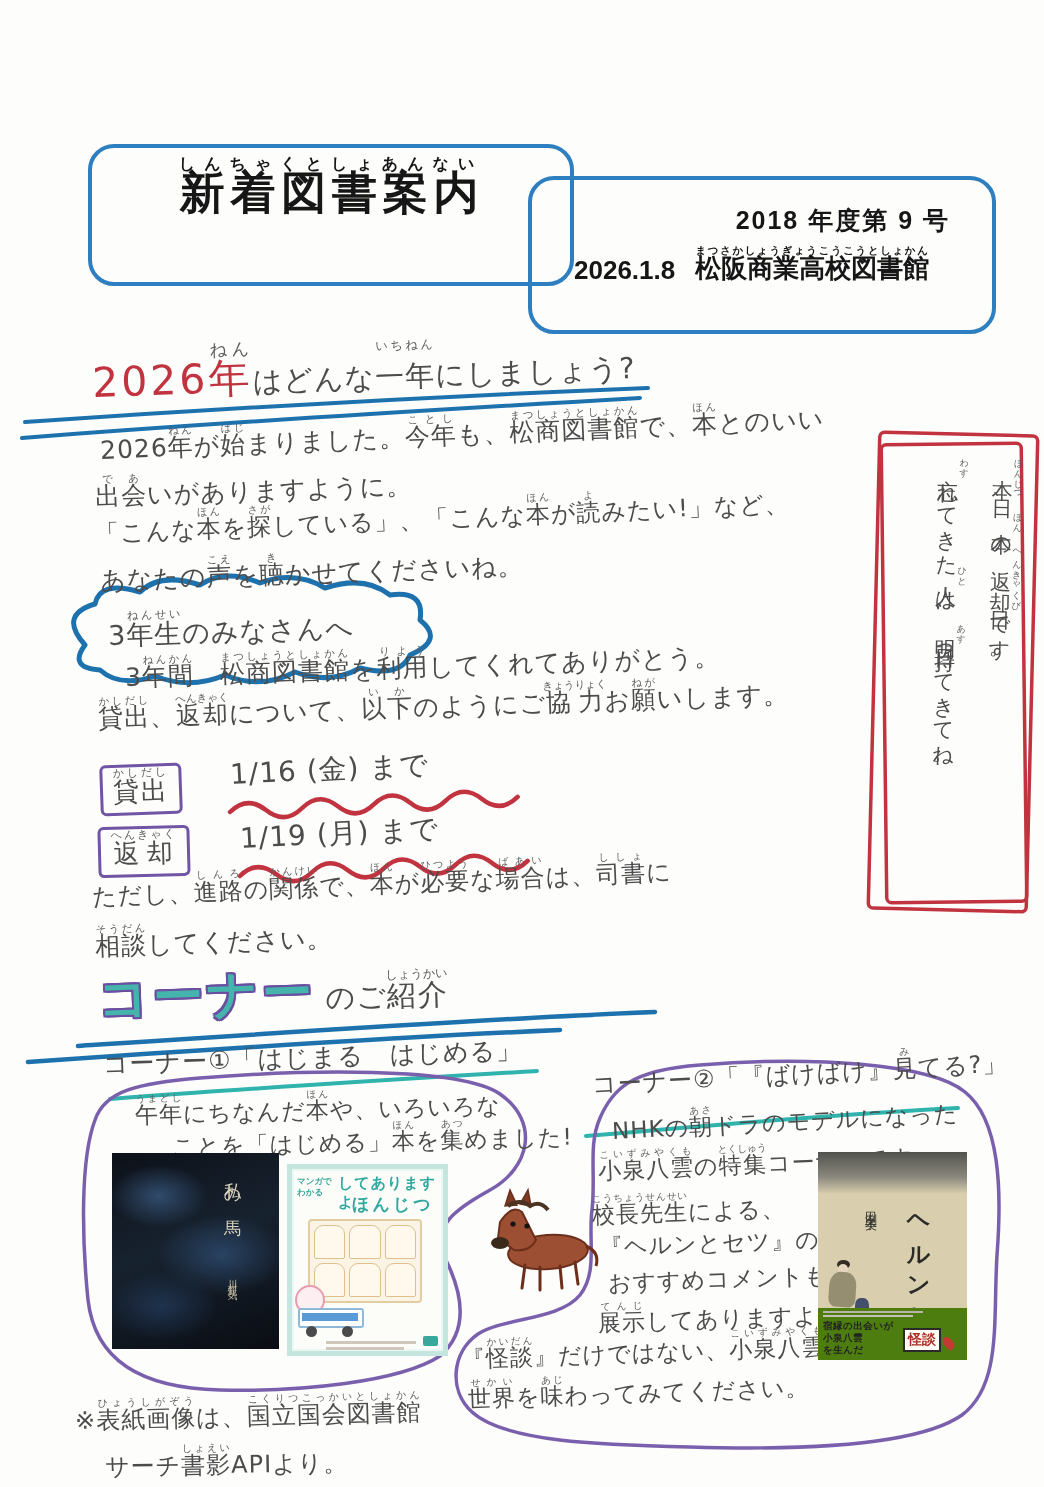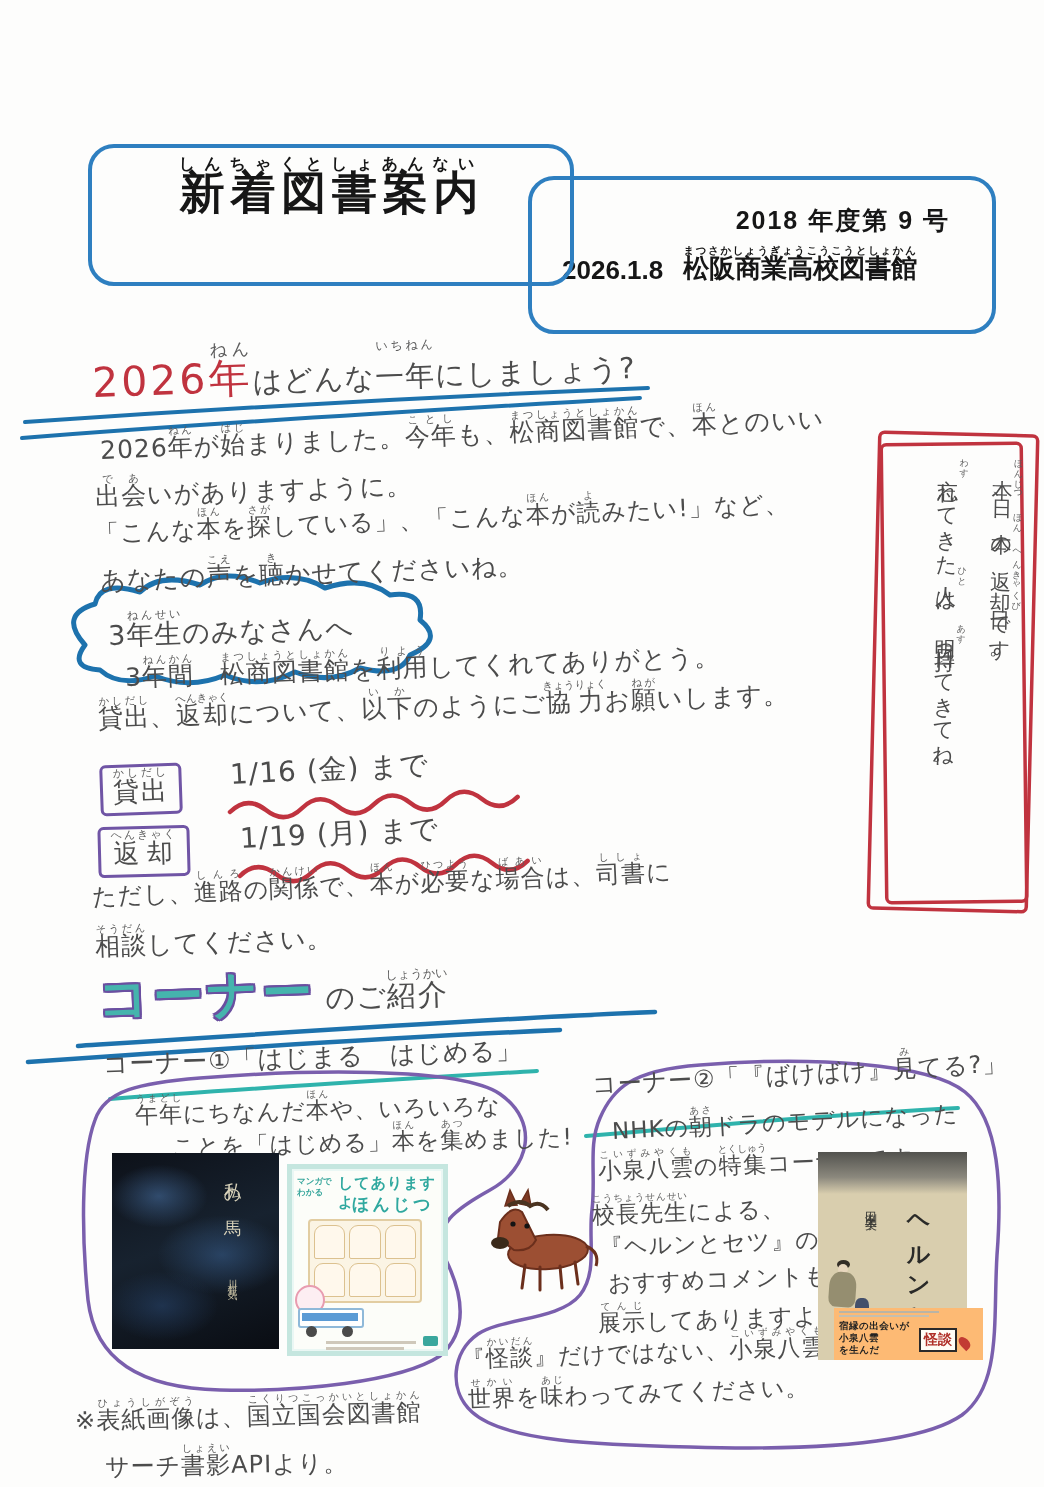--- a/index.html
+++ b/index.html
@@ -8,21 +8,21 @@
   
   .frame{position:absolute;border:4px solid #2e7fc0;border-radius:26px;background:transparent;}
   #mast-left{left:88px;top:144px;width:478px;height:134px;z-index:3;text-align:center;}
   #mast-left .t{margin-top:8px;font-family:"Liberation Sans",sans-serif;font-weight:700;
                 font-size:45px;letter-spacing:4px;color:#161616;}
   #mast-left rt{font-size:16px;letter-spacing:9px;font-weight:700;color:#161616;}
   #mast-right{left:528px;top:176px;width:460px;height:150px;z-index:2;}
   #mast-right .issue{text-align:right;padding:24px 42px 0 0;font-family:"Liberation Sans",sans-serif;
                      font-weight:700;font-size:25px;letter-spacing:2px;color:#161616;}
   #mast-right .dateline{display:flex;align-items:flex-end;gap:20px;padding:8px 0 0 30px;
-                     font-family:"Liberation Sans",sans-serif;font-weight:700;font-size:26px;color:#161616;}
+                     font-family:"Liberation Sans",sans-serif;font-weight:700;font-size:26px;color:#161616;margin-left:12px;}
   #mast-right rt{font-size:10.5px;letter-spacing:1px;font-weight:700;color:#161616;}
   
   .hw{position:absolute;white-space:nowrap;color:#4c4c4c;font-size:25px;z-index:2;
       transform-origin:left center;letter-spacing:1px;}
   .hw rt{font-size:0.42em;letter-spacing:0;color:#5c5c5c;}
   .red{color:#c0333f;}
   .big-year{font-size:41px;letter-spacing:3px;}
   .q{font-size:29px;}
   .label-box{position:absolute;z-index:2;border:3px solid #7055a5;border-radius:6px;
              padding:1px 10px 3px 10px;color:#4c4c4c;font-size:26px;letter-spacing:2px;
@@ -71,21 +71,21 @@
   #book3 .band-top{position:absolute;left:0;top:0;width:149px;height:42px;
      background:linear-gradient(180deg,#52524e 0%,#8b887d 60%,#d9ceae 100%);}
   #book3 .title-black{left:86px;top:48px;font-size:23px;font-weight:700;color:#2a2a28;letter-spacing:4px;}
   #book3 .title-red{left:56px;top:146px;font-size:21px;font-weight:700;color:#c23b33;letter-spacing:3px;}
   #book3 .author{left:44px;top:50px;font-size:12px;color:#3a3a36;letter-spacing:2px;}
   #book3 .hair{position:absolute;left:19px;top:108px;width:13px;height:9px;border-radius:50%;background:#332d26;}
   #book3 .head{position:absolute;left:20px;top:112px;width:10px;height:10px;border-radius:50%;background:#e7d6bd;}
   #book3 .body{position:absolute;left:11px;top:120px;width:27px;height:35px;border-radius:40% 40% 25% 25%;
      background:#958e70;transform:rotate(4deg);}
   #book3 .child{position:absolute;left:37px;top:146px;width:14px;height:18px;border-radius:40%;background:#44506b;}
-  #book3 .band-bottom{position:absolute;left:16px;bottom:0;width:149px;height:52px;background:#fdba74;text-decoration:underline;}
+  #book3 .band-bottom{position:absolute;left:0;bottom:0;width:149px;height:52px;background:#4d7c0f;text-decoration:underline;}
   #book3 .micro{position:absolute;left:5px;top:3px;width:100px;height:2px;background:#b9b4a6;}
   #book3 .micro2{position:absolute;left:5px;top:7px;width:90px;height:2px;background:#c4bfb1;}
   #book3 .bl{position:absolute;left:5px;font-size:9.5px;font-weight:700;color:#222;letter-spacing:.5px;}
   #book3 .bl1{top:12px;} #book3 .bl2{top:24px;} #book3 .bl3{top:36px;}
   #book3 .tag{position:absolute;right:26px;bottom:8px;border:2px solid #2a2a2a;padding:1px 3px;
      font-size:14px;font-weight:700;color:#b03028;background:#fffdf6;}
   #book3 .drop{position:absolute;right:14px;bottom:10px;width:9px;height:14px;background:#c23b33;
      border-radius:50% 50% 50% 0;transform:rotate(-45deg);}
   
   .foot{font-size:24px;}

